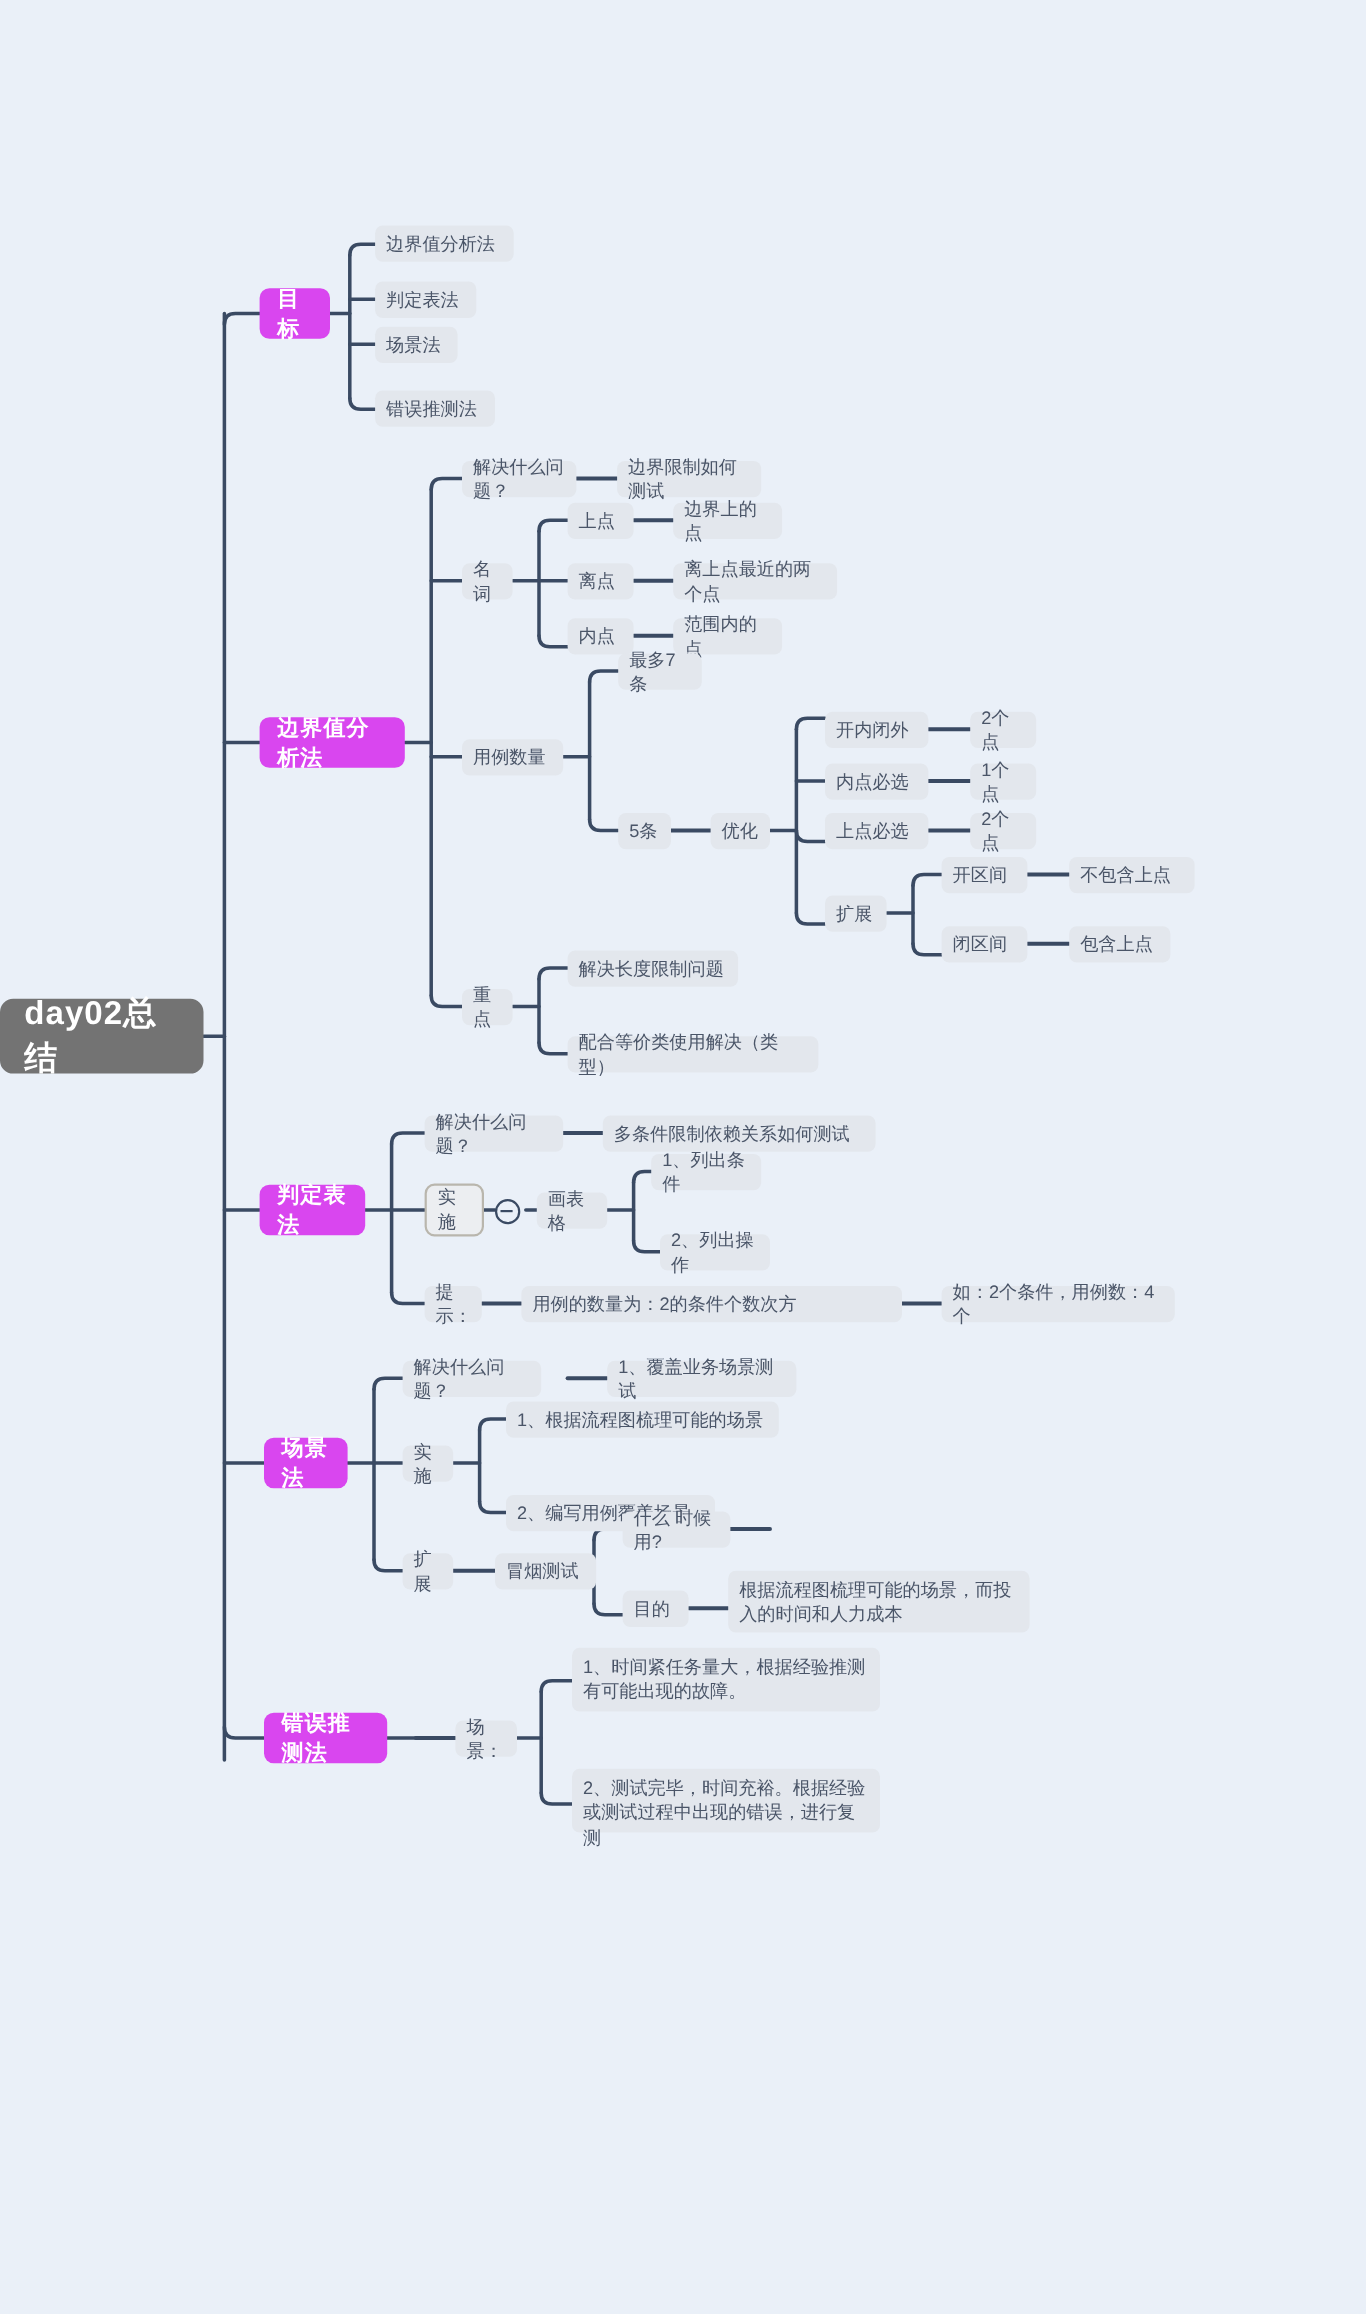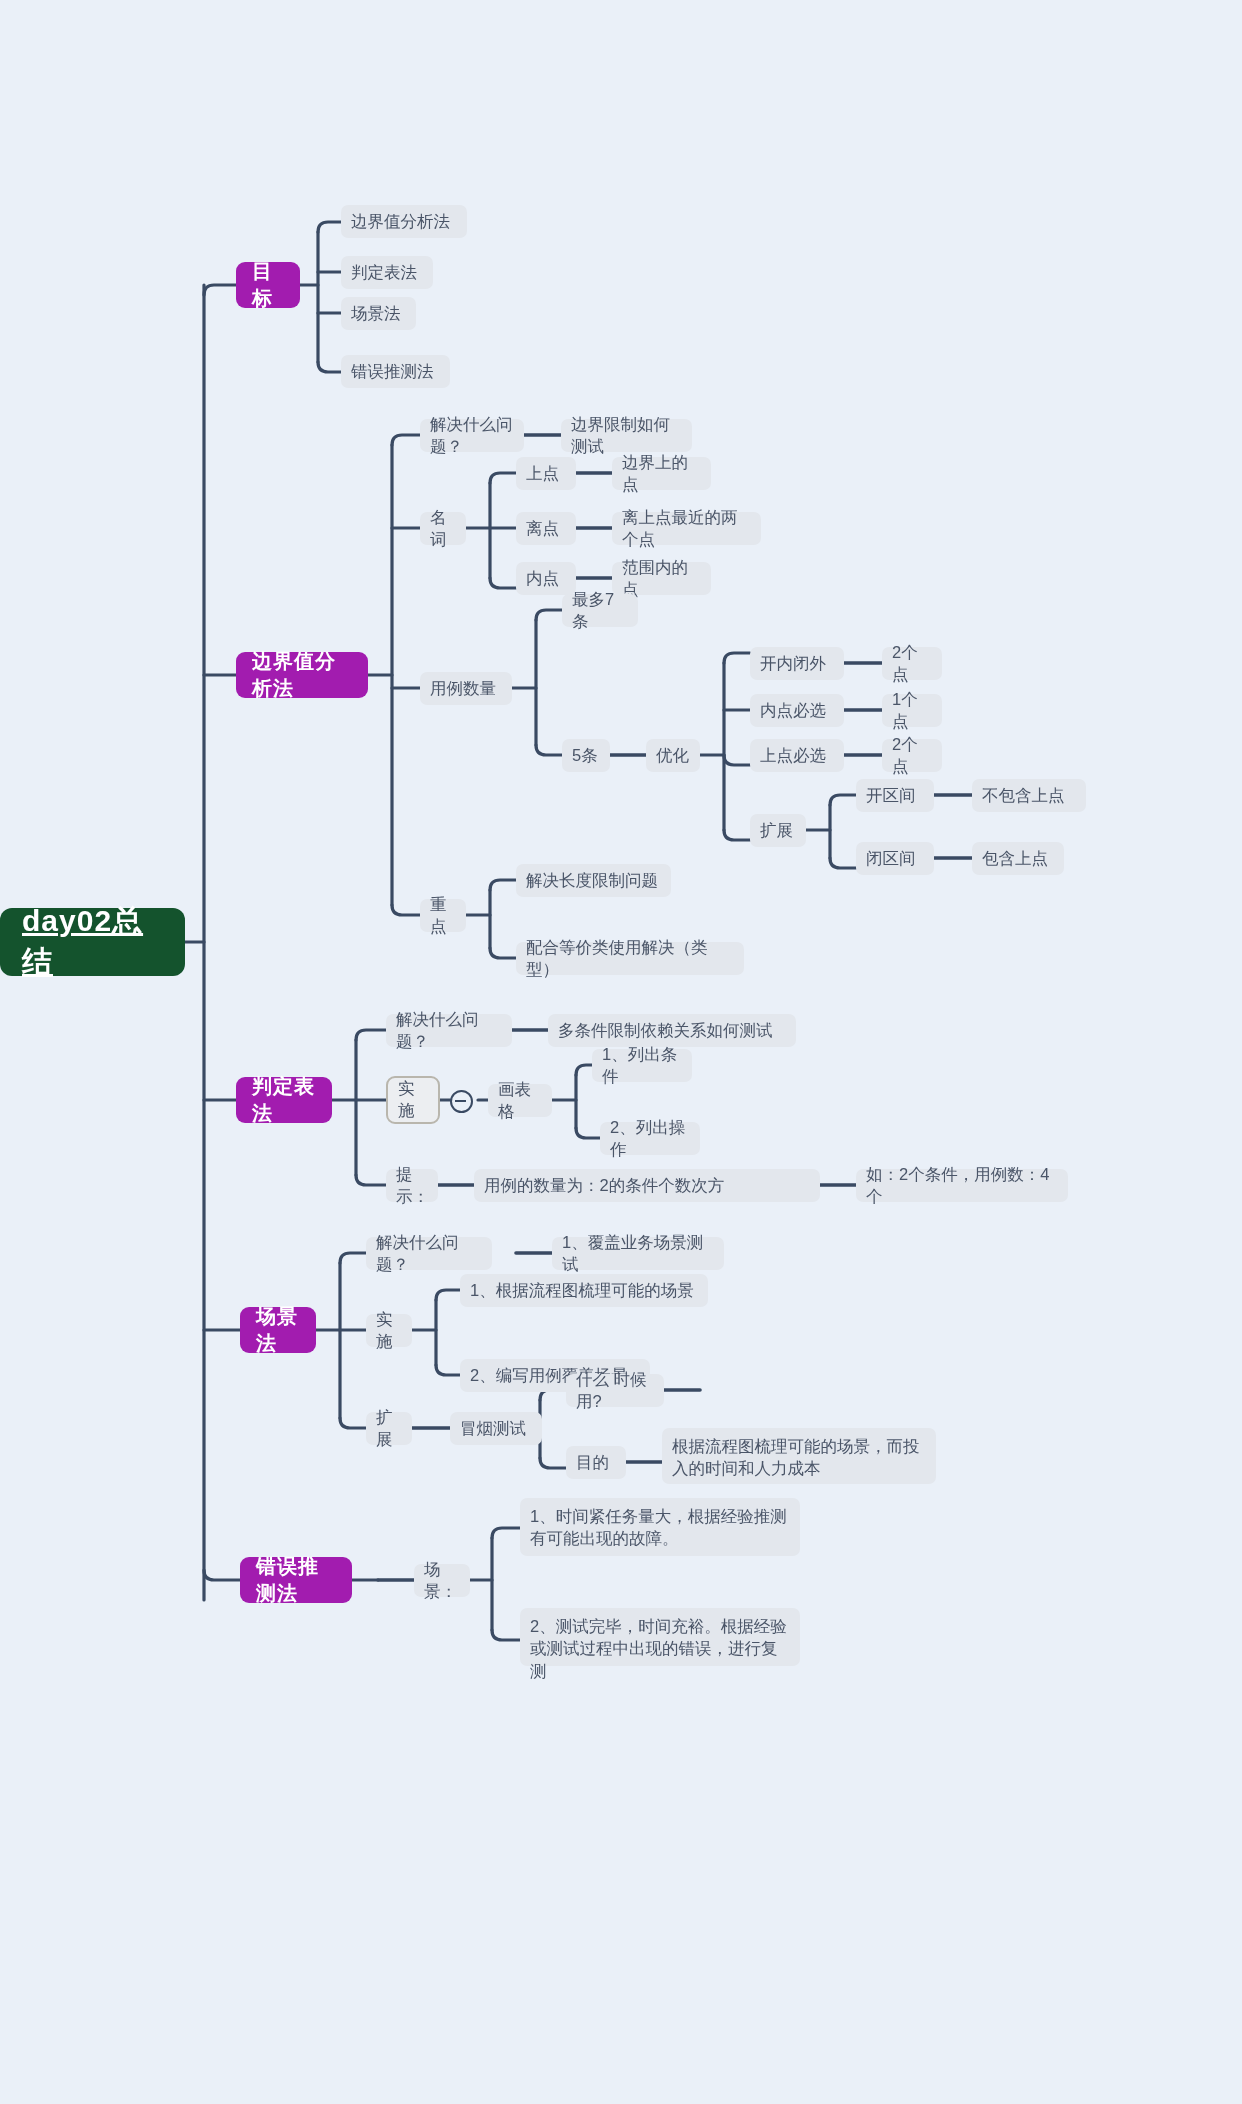--- a/index.html
+++ b/index.html
@@ -10,27 +10,27 @@
     overflow:hidden;
     position:relative;
   }
   #canvas{position:absolute;left:0;top:0;width:1242px;height:2104px;}
   svg.links{position:absolute;left:0;top:0;width:1242px;height:2104px;pointer-events:none;}
 
   .node{position:absolute;box-sizing:border-box;display:flex;align-items:center;}
 
   
   .root{
-    background:#14532d;color:#ffffff;border-radius:12px;
+    background:#737373;color:#ffffff;border-radius:12px;
     font-size:30px;font-weight:bold;letter-spacing:1px;
-    padding:0 22px;justify-content:center;text-decoration:underline;
+    padding:0 22px;justify-content:center;
   }
   
   .lvl1{
-    background:#a21caf;color:#ffffff;border-radius:9px;
+    background:#d946ef;color:#ffffff;border-radius:9px;
     font-size:20px;font-weight:bold;padding:0 16px;justify-content:center;
     letter-spacing:1px;
   }
   
   .pill{
     background:#e3e7ed;color:#4a5568;border-radius:7px;
     font-size:16.5px;padding:0 10px;
   }
   .pill.multi{align-items:flex-start;padding-top:7px;line-height:1.35;}
   .boxed{

